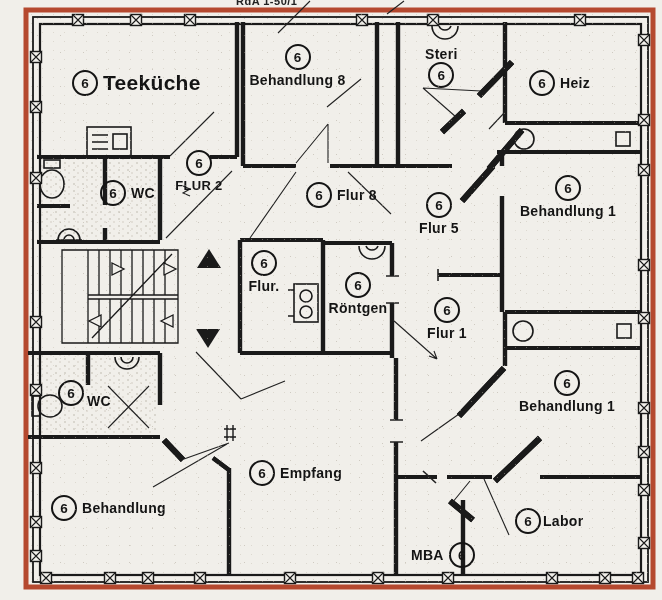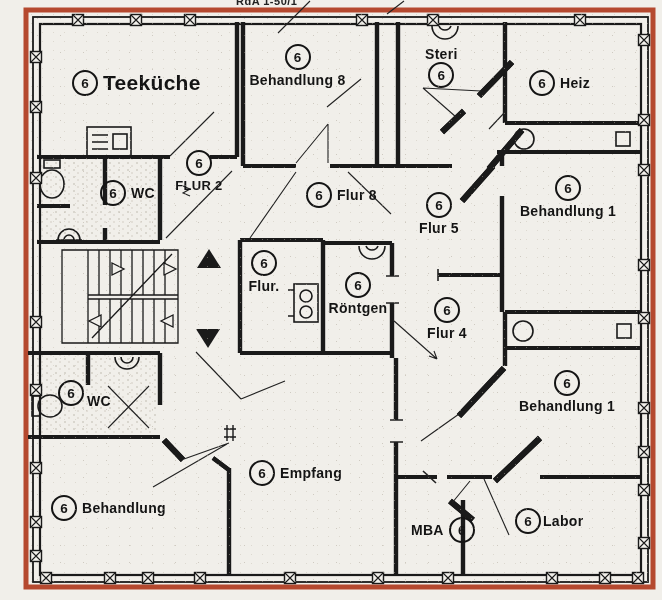--- a/index.html
+++ b/index.html
@@ -274,21 +274,21 @@
   <span class="txt">Flur 5</span>
 </div>
 
 <div class="label col" style="left:498px;top:175px;width:140px;">
   <span class="num">6</span>
   <span class="txt">Behandlung 1</span>
 </div>
 
 <div class="label col" style="left:420px;top:297px;width:54px;">
   <span class="num">6</span>
-  <span class="txt">Flur 4</span>
+  <span class="txt">Flur 1</span>
 </div>
 
 <div class="label row" style="left:58px;top:380px;align-items:flex-start;">
   <span class="num">6</span>
   <span class="txt" style="margin-top:13px;margin-left:3px;">WC</span>
 </div>
 
 <div class="label row" style="left:51px;top:495px;">
   <span class="num">6</span>
   <span class="txt">Behandlung</span>
@@ -302,19 +302,19 @@
 <div class="label col" style="left:496px;top:370px;width:142px;">
   <span class="num">6</span>
   <span class="txt">Behandlung 1</span>
 </div>
 
 <div class="label row" style="left:515px;top:508px;">
   <span class="num">6</span>
   <span class="txt" style="margin-left:2px;">Labor</span>
 </div>
 
-<div class="label row" style="left:406px;top:517px;">
+<div class="label row" style="left:406px;top:542px;">
   <span class="txt pre">MBA</span>
   <span class="num">6</span>
 </div>
 
 <div class="speckle"></div>
 </div>
 
 </body></html>

